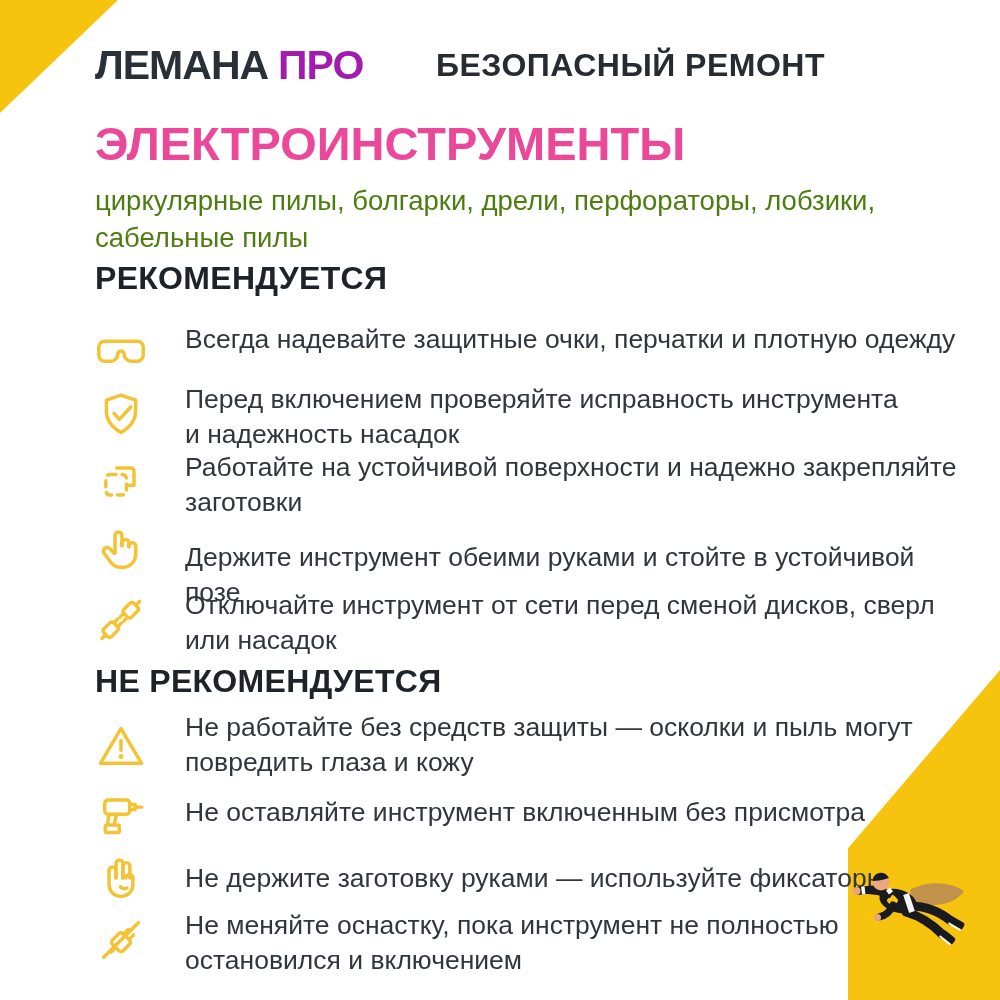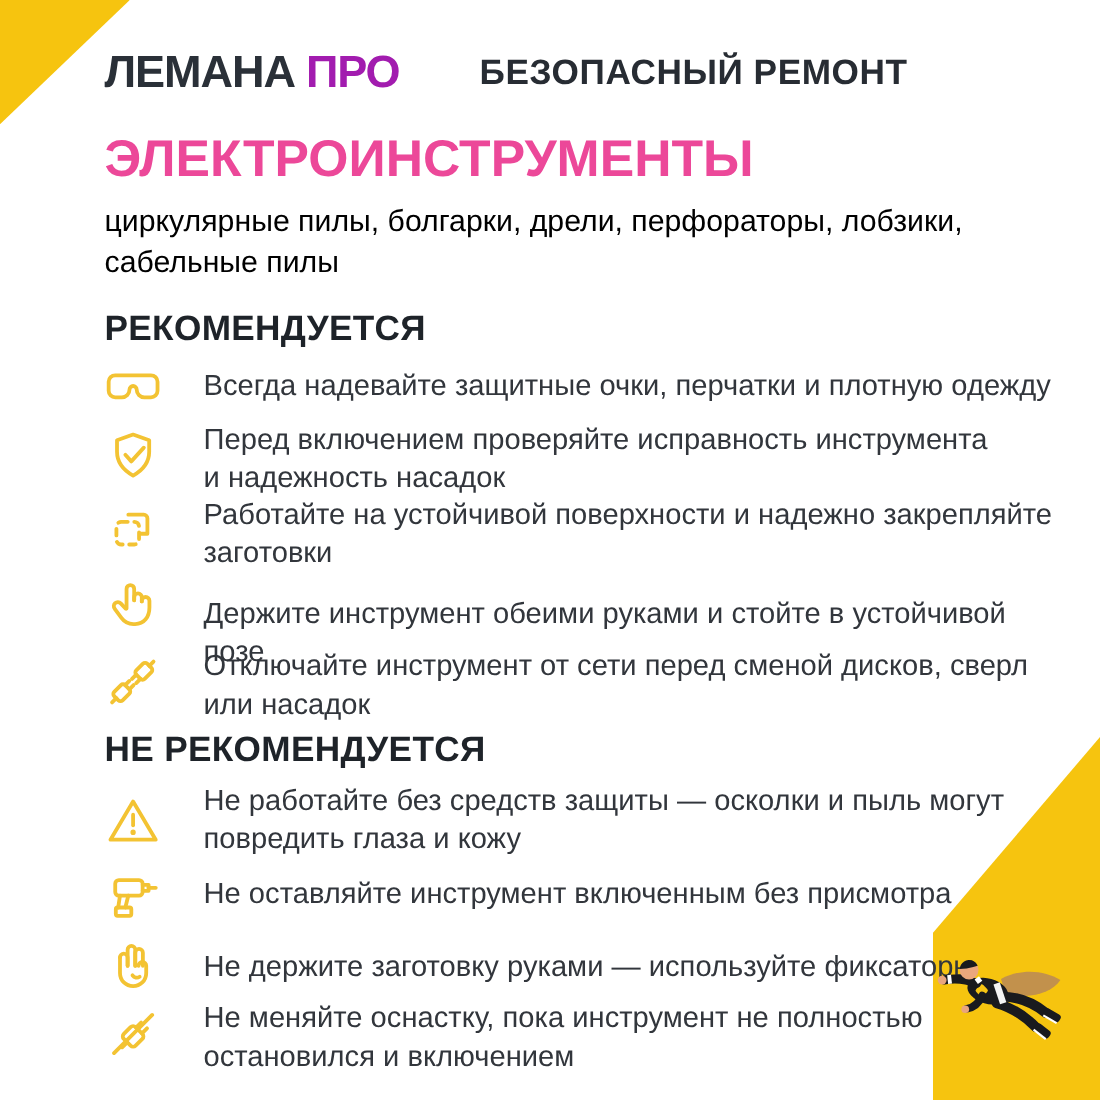--- a/index.html
+++ b/index.html
@@ -21,24 +21,24 @@
     background:#F6C40F;
     clip-path:polygon(100% 0,0 54%,0 100%,100% 100%);
   }
   
   .logo{left:95px;top:42px;font-size:41px;font-weight:900;letter-spacing:-1px;white-space:nowrap;}
   .logo .primary{color:#2A3038;margin-top:18px;}
   .logo .accent{color:#a21caf;margin-left:10px;}
   .tagline{left:436px;top:47px;font-size:32px;font-weight:800;letter-spacing:.5px;color:#272C33;white-space:nowrap;}
   
   .page-title{left:95px;top:116px;font-size:47px;font-weight:900;letter-spacing:0;color:#ec4899;white-space:nowrap;text-align:center;}
-  .page-subtitle{left:95px;top:182px;font-size:27.5px;line-height:37px;color:#000000;white-space:pre-line;}
+  .page-subtitle{left:95px;top:182px;font-size:27.5px;line-height:37px;color:#4d7c0f;white-space:pre-line;}
   
   .section-heading{left:95px;font-size:32px;font-weight:900;color:#1E2329;letter-spacing:.3px;white-space:nowrap;}
-  .rec-heading{top:280px;}
+  .rec-heading{top:260px;}
   .nrec-heading{top:663px;}
   
   .item-icon{left:95px;width:52px;height:52px;}
   .item-icon svg{width:52px;height:52px;display:block;}
   .item-icon svg *{stroke:#F3C333;stroke-width:3.2;fill:none;stroke-linecap:round;stroke-linejoin:round;}
   .item-text{left:185px;width:800px;font-size:26.5px;line-height:35px;color:#32363C;white-space:pre-line;}
   
   .mascot{left:848px;top:860px;width:132px;height:102px;}
 </style>
 </head>
@@ -56,21 +56,21 @@
 <div class="abs page-subtitle">циркулярные пилы, болгарки, дрели, перфораторы, лобзики,
 сабельные пилы</div>
 
 <div class="abs section-heading rec-heading">РЕКОМЕНДУЕТСЯ</div>
 
 <div class="abs item-icon" style="top:326px">
   <svg viewBox="0 0 48 48">
       <path d="M9 14 h30 a5.5 5.5 0 0 1 5.5 5.5 v7.5 a5.5 5.5 0 0 1 -5.5 5.5 h-5.5 a6.5 6.5 0 0 1 -6.5 -6.5 a3 3 0 0 0 -6 0 a6.5 6.5 0 0 1 -6.5 6.5 H9 a5.5 5.5 0 0 1 -5.5 -5.5 v-7.5 A5.5 5.5 0 0 1 9 14 z"></path>
     </svg>
 </div>
-<div class="abs item-text" style="top:333px">Всегда надевайте защитные очки, перчатки и плотную одежду</div>
+<div class="abs item-text" style="top:322px">Всегда надевайте защитные очки, перчатки и плотную одежду</div>
 
 <div class="abs item-icon" style="top:388px">
   <svg viewBox="0 0 48 48">
     <path d="M24 6.5 l13.5 4.8 v9.7 c0 9.5 -5.5 15.5 -13.5 20 c-8 -4.5 -13.5 -10.5 -13.5 -20 v-9.7 z"></path>
     <path d="M17.5 23.5 l5 5.5 L33 17.5"></path>
   </svg>
 </div>
 <div class="abs item-text" style="top:382px">Перед включением проверяйте исправность инструмента
 и надежность насадок</div>
 

